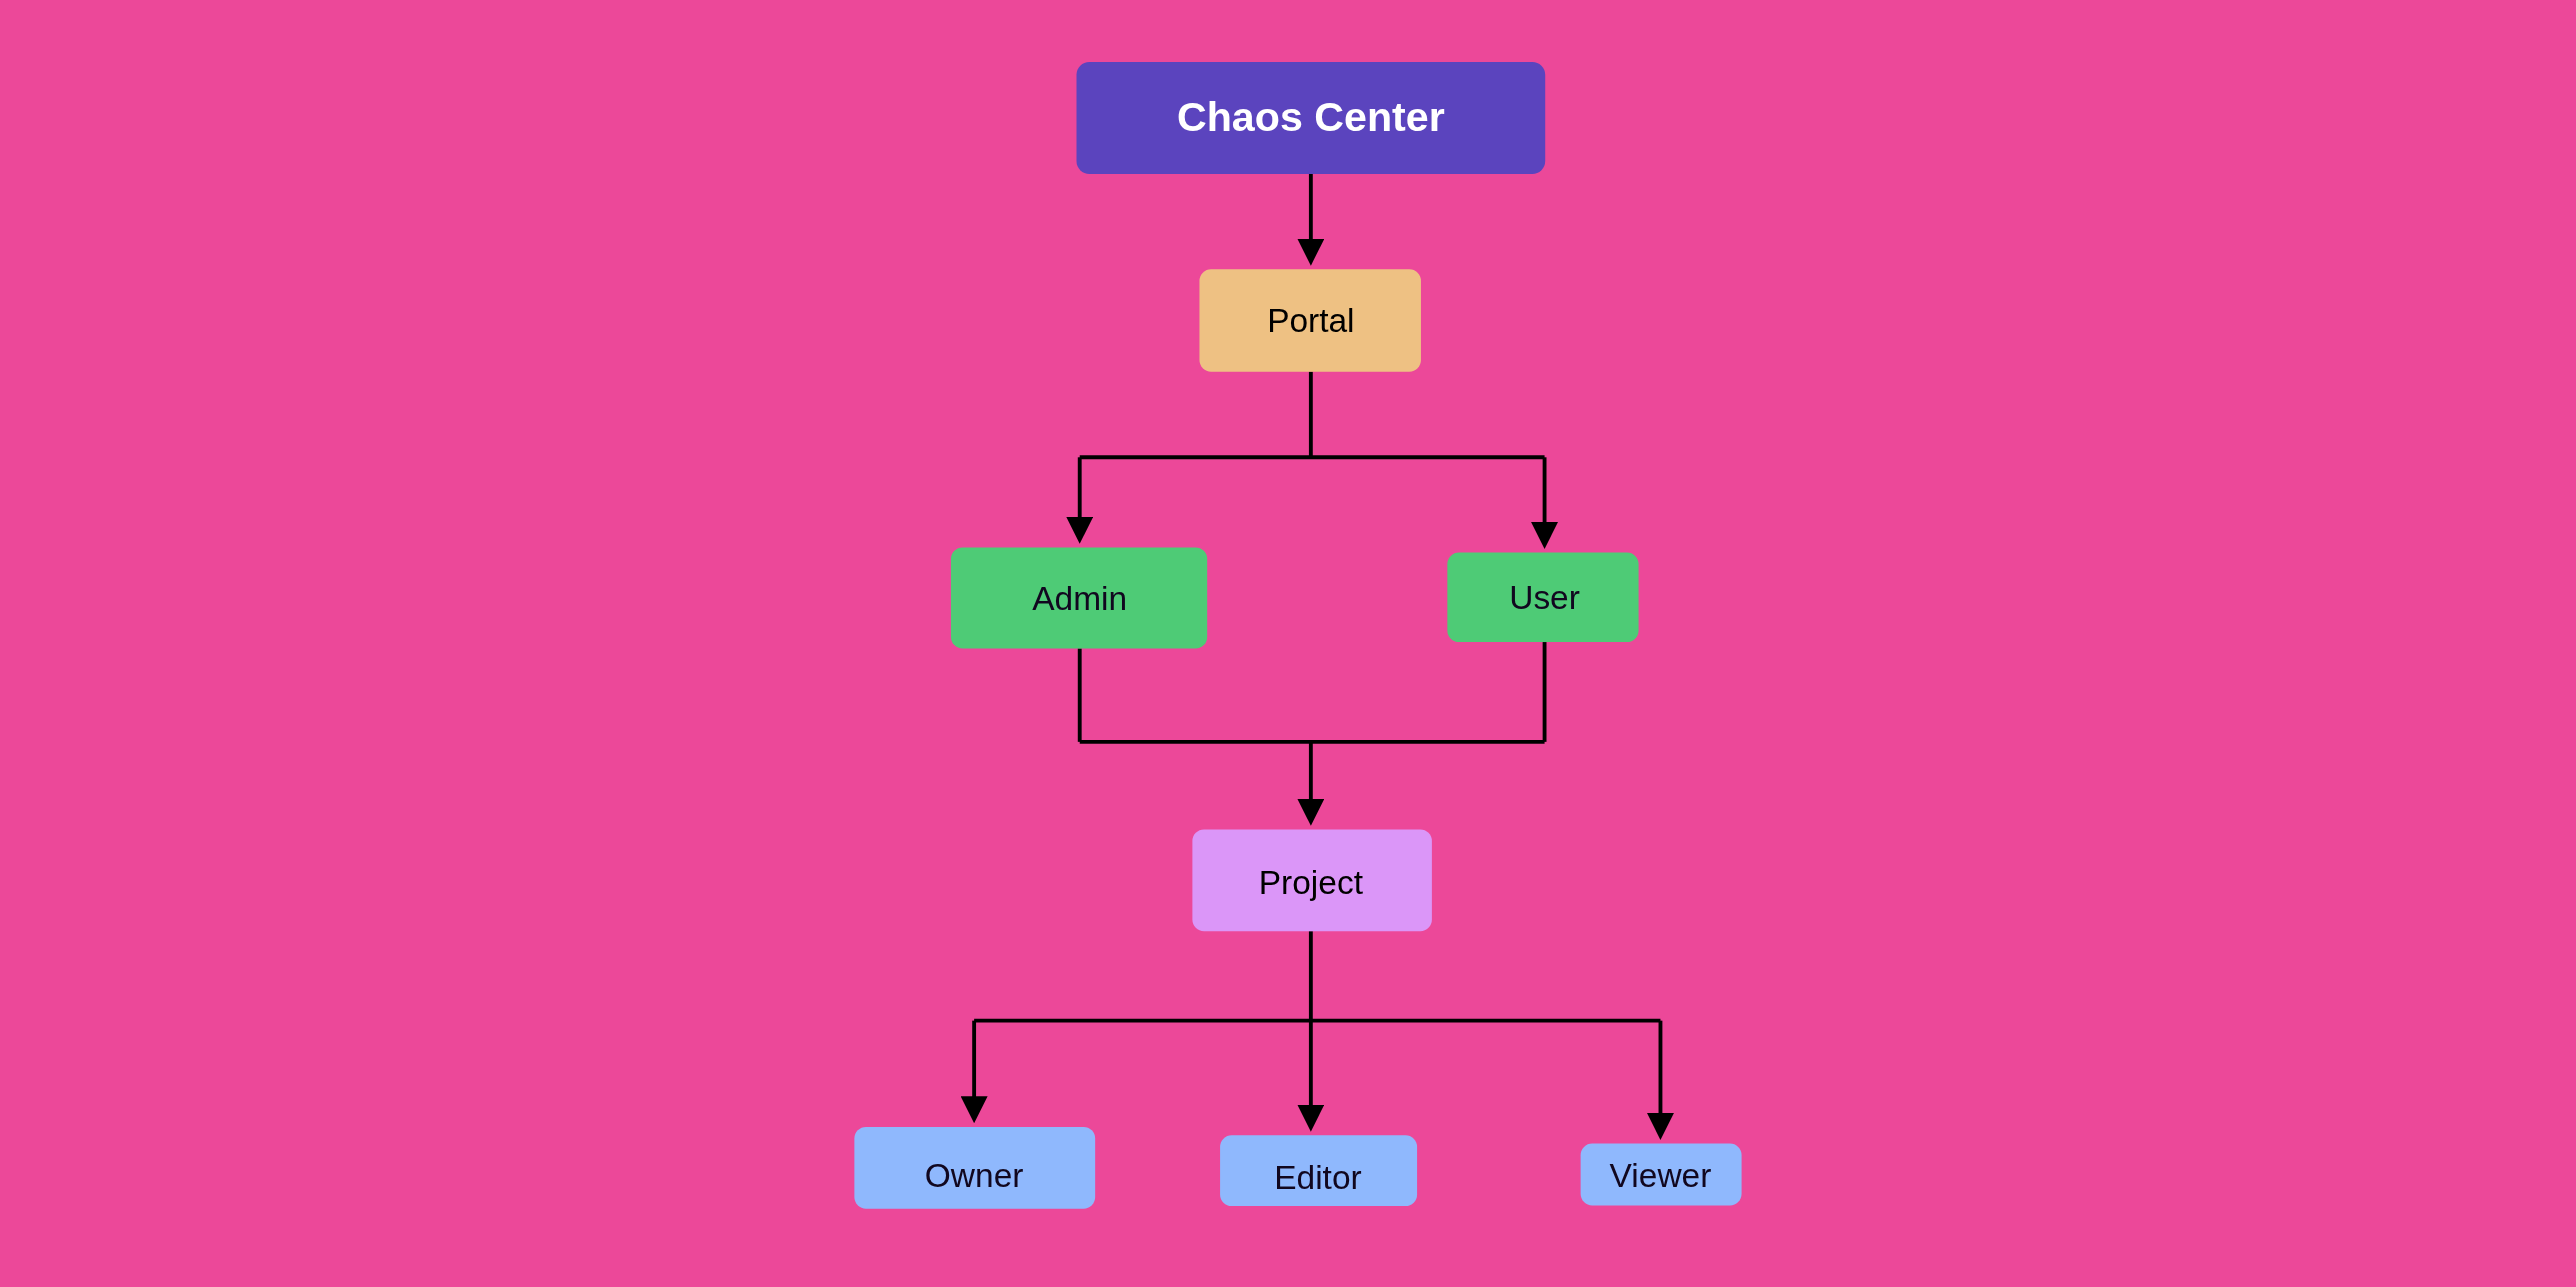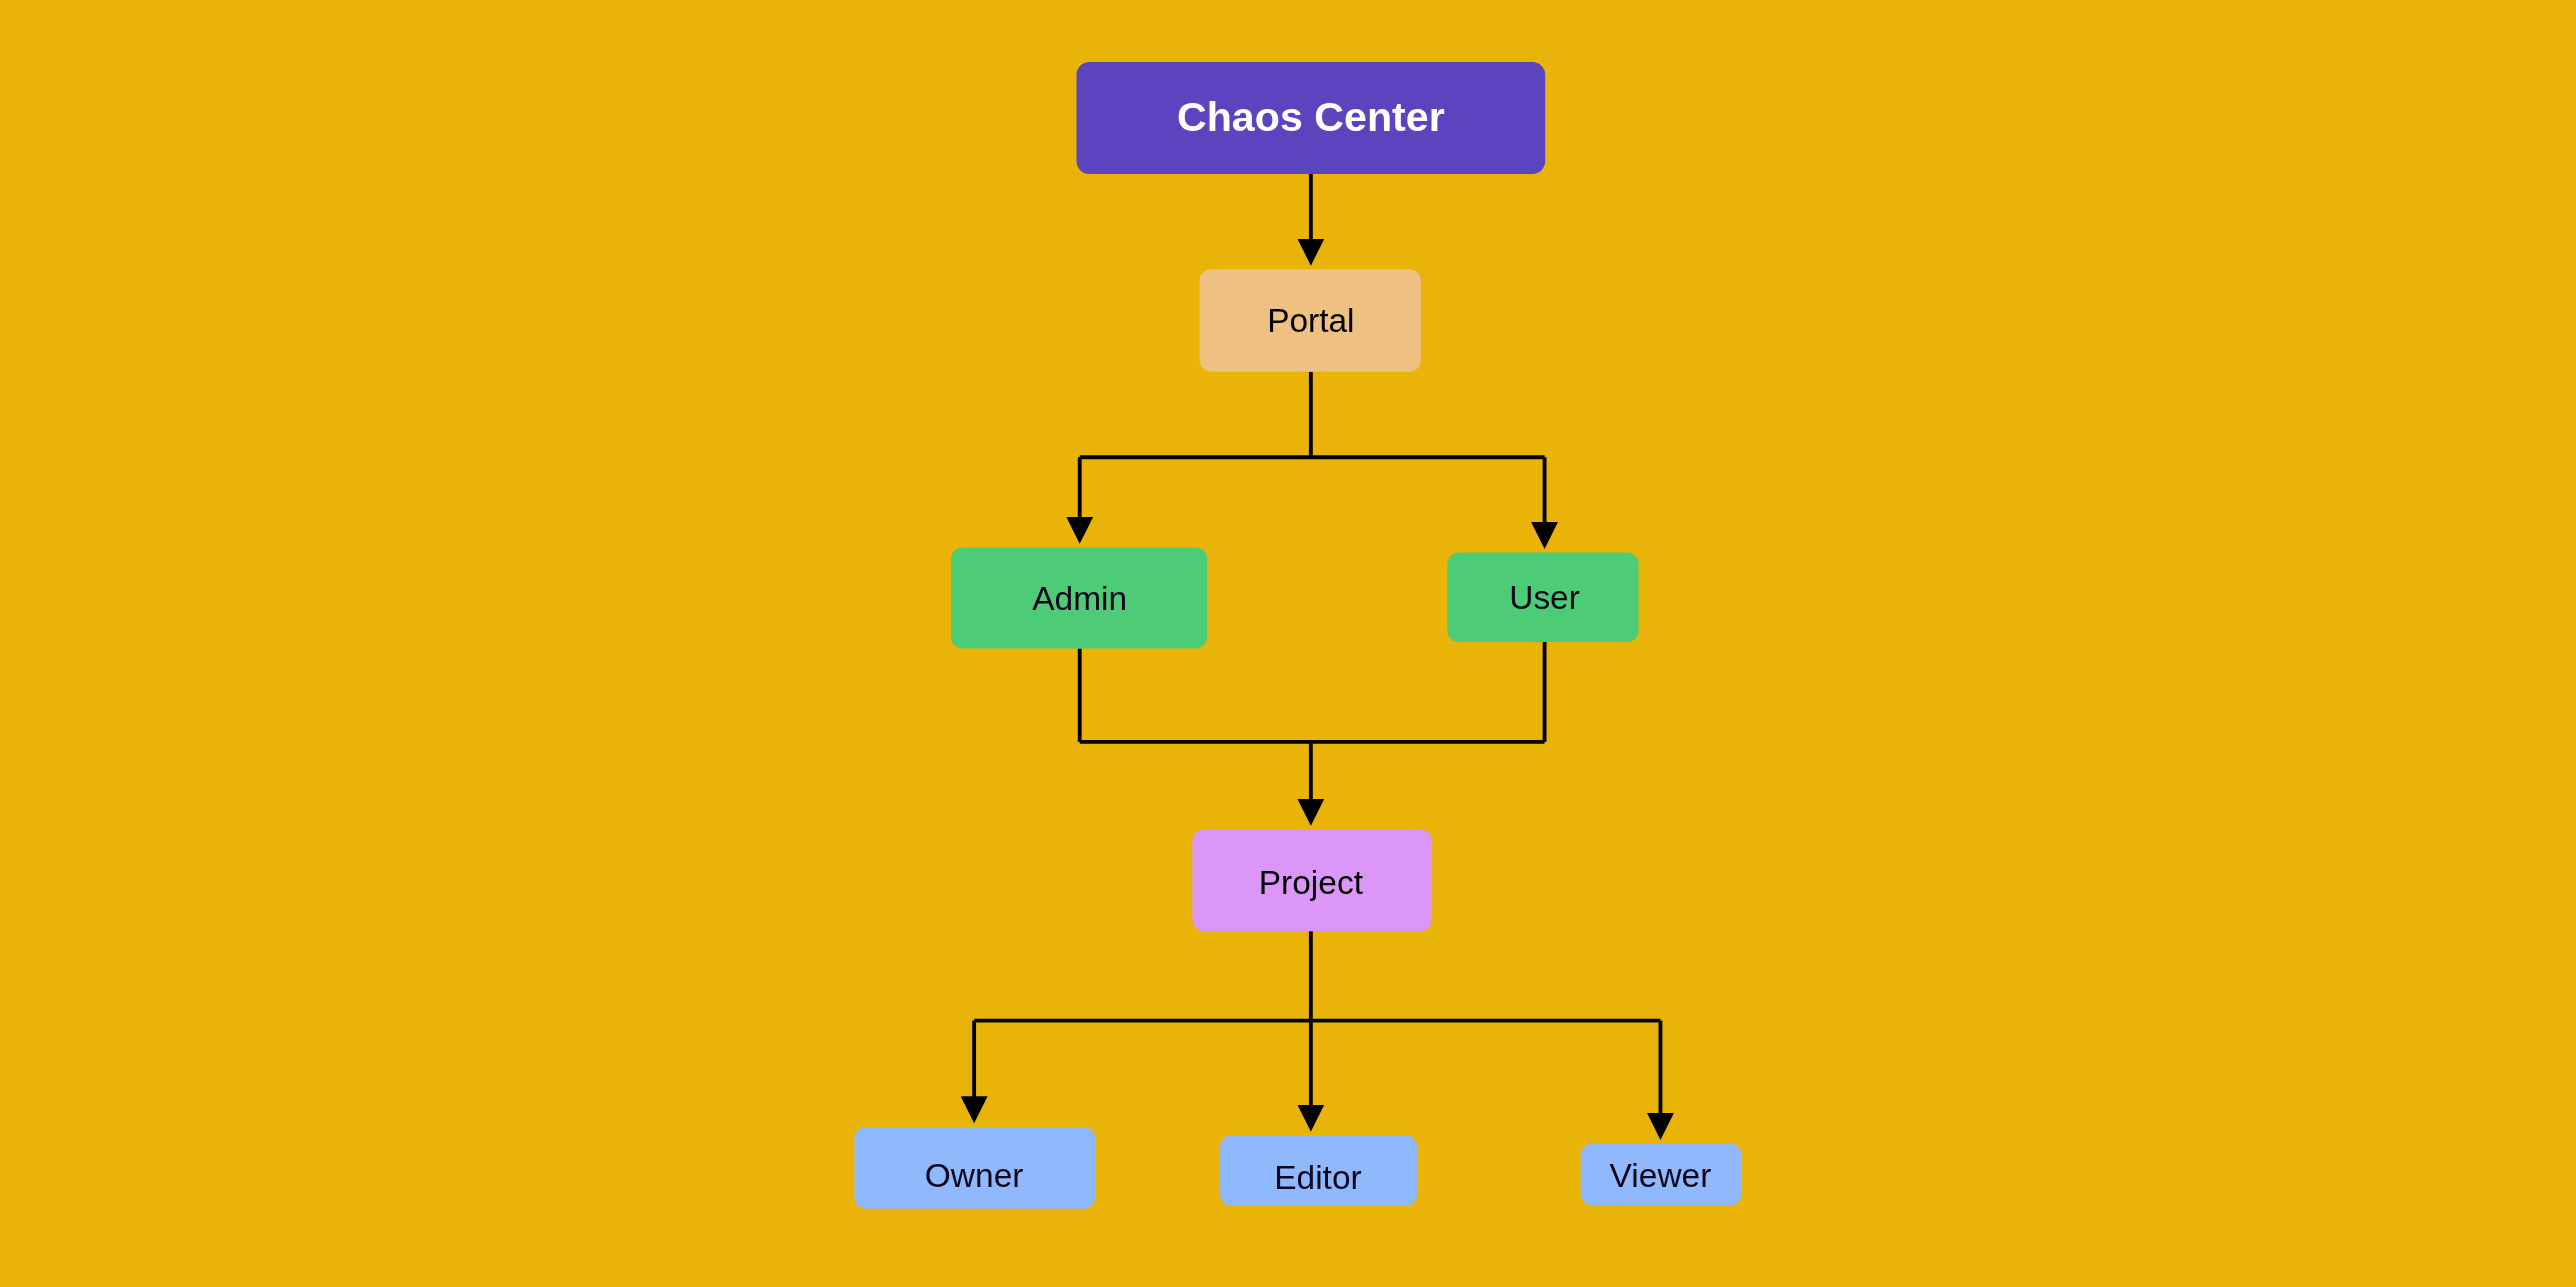--- a/index.html
+++ b/index.html
@@ -11,21 +11,21 @@
   body {
     width: 2576px;
     height: 1288px;
     overflow: hidden;
     font-family: "Liberation Sans", sans-serif;
   }
   #diagram-root {
     position: relative;
     width: 2576px;
     height: 1288px;
-    background: #eab308;
+    background: #ec4899;
   }
   svg#flow-svg {
     position: absolute;
     top: 0;
     left: 0;
     width: 2576px;
     height: 1288px;
     display: block;
   }
   .edge-line {

